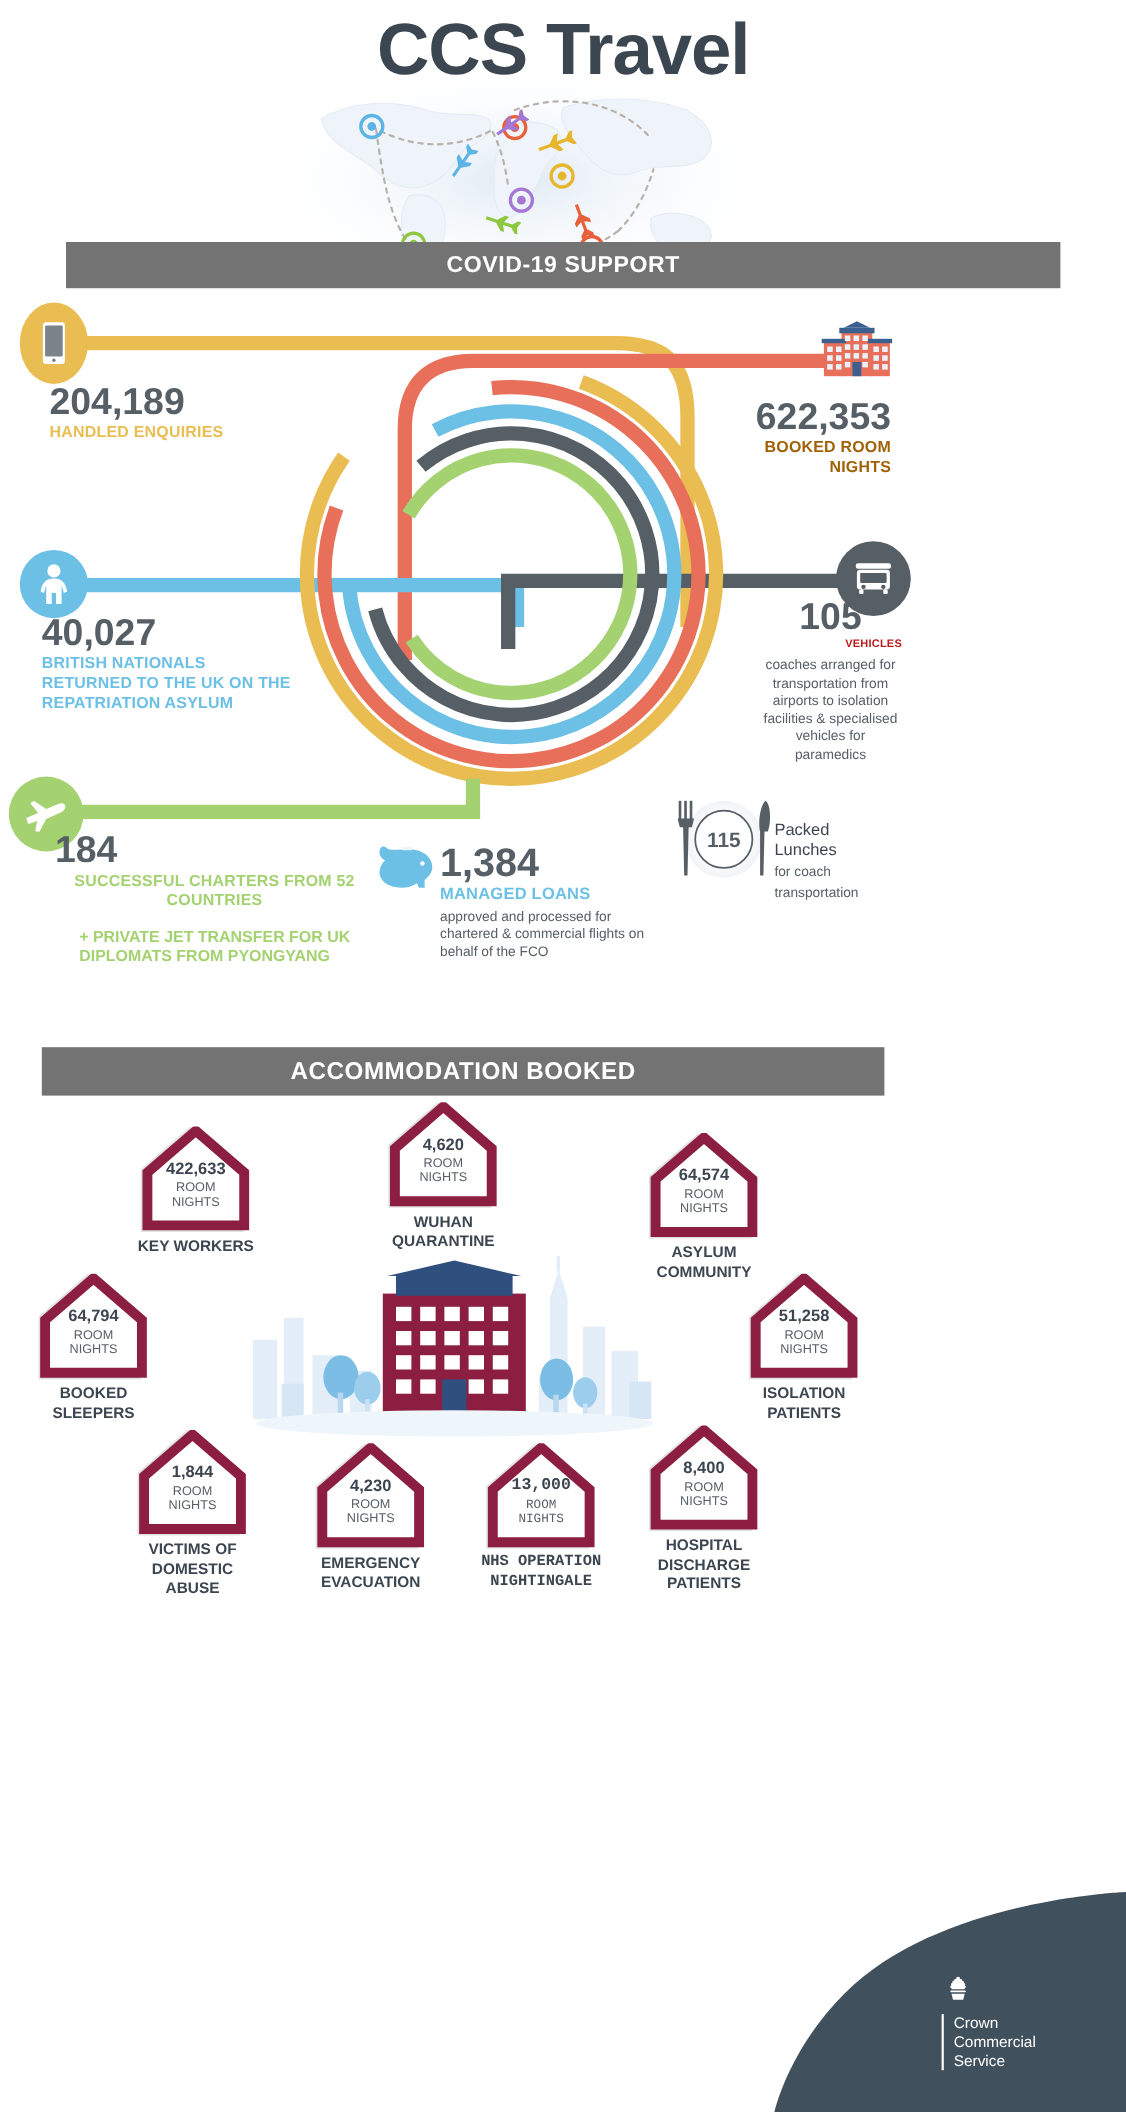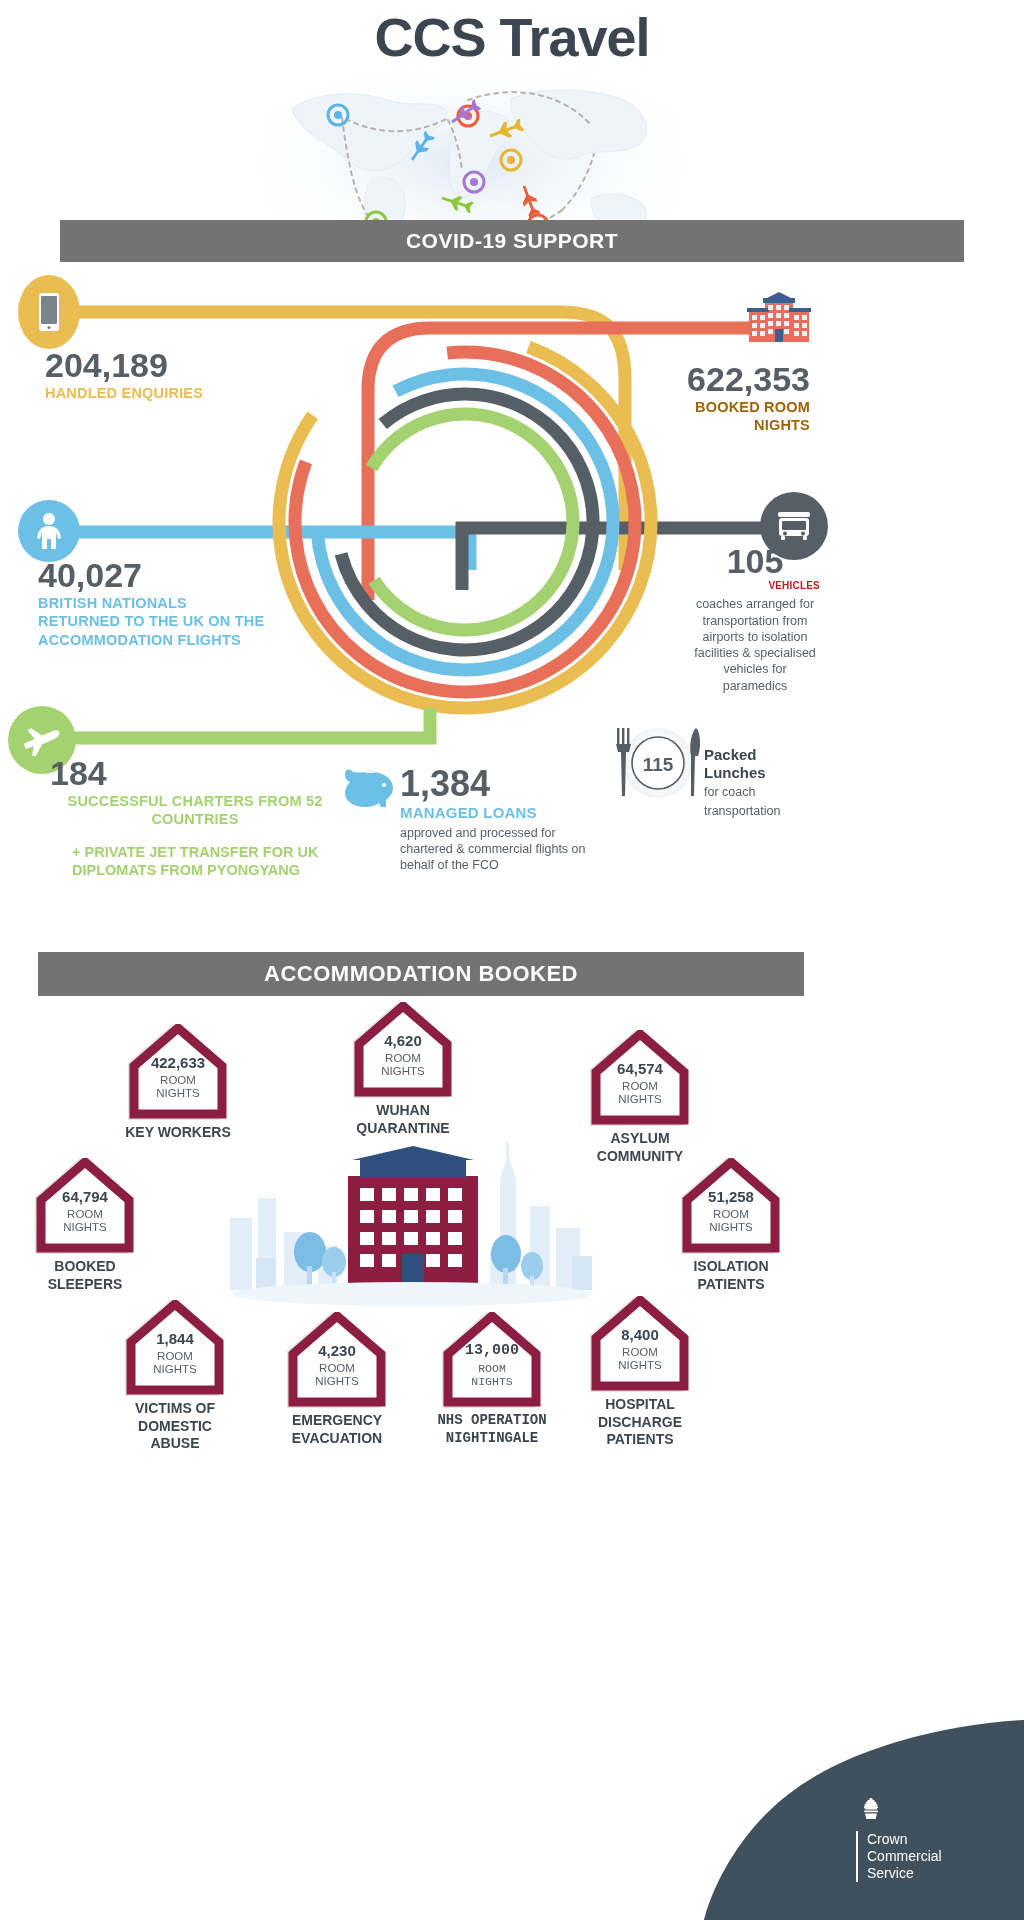--- a/index.html
+++ b/index.html
@@ -8,21 +8,21 @@
     background: #ffffff;
     font-family: "Liberation Sans", sans-serif;
     overflow: hidden;
   }
   .page { position: relative; width: 1024px; height: 1920px; background: #fff; }
 
   
   .title {
     position: absolute; top: 6px; left: 0; width: 1024px;
     text-align: center;
-    font-size: 54px; font-weight: bold; letter-spacing: -1px;
+    font-size: 66px; font-weight: bold; letter-spacing: -1px;
     color: #3c4650;
   }
   .map-wrap { position: absolute; top: 70px; left: 262px; width: 420px; height: 185px; }
   .map-wrap svg { display:block; }
 
   
   .banner {
     position: absolute;
     background: #737373;
     color: #ffffff;
@@ -77,21 +77,21 @@
 
   #stat-loans { top: 765px; left: 400px; width: 200px; }
   #stat-loans .num { font-size: 36px; }
   #stat-loans .lbl { color: #6cc0e5; font-size: 15px; }
   #stat-loans .sub { margin-top: 3px; font-size: 12.5px; }
   #piggy-icon { position: absolute; top: 766px; left: 343px; width: 52px; height: 42px; }
 
   
   #packed { position: absolute; top: 718px; left: 600px; width: 220px; height: 90px; }
   #packed .plate-num { font-size: 19px; font-weight: bold; color: #565e66; }
-  #packed .pl-title { font-size: 15px; font-weight: bold; color: #3c4650; line-height: 1.2; }
+  #packed .pl-title { font-size: 15px; font-weight: normal; color: #3c4650; line-height: 1.2; }
   #packed .pl-sub { font-size: 12.5px; color: #565e66; line-height: 1.25; margin-top: 3px; }
 
   
   #skyline { position: absolute; top: 1140px; left: 200px; width: 430px; height: 170px; }
 
   
   .house { position: absolute; width: 110px; text-align: center; }
   .house .hsvg { position: relative; width: 100px; height: 96px; margin: 0 auto; }
   .house .hval {
     position: absolute; top: 30px; left: 0; width: 100px;
@@ -286,21 +286,21 @@
     </svg>
   </div>
 
   <div class="stat" id="stat-enquiries">
     <div class="num">204,189</div>
     <div class="lbl">HANDLED ENQUIRIES</div>
   </div>
 
   <div class="stat" id="stat-nationals">
     <div class="num">40,027</div>
-    <div class="lbl">BRITISH NATIONALS RETURNED TO THE UK ON THE ACCOMMODATION FLIGHTS</div>
+    <div class="lbl">BRITISH NATIONALS RETURNED TO THE UK ON THE REPATRIATION ASYLUM</div>
   </div>
 
   <div class="stat" id="stat-charters">
     <div class="num">184</div>
     <div class="lbl">SUCCESSFUL CHARTERS FROM 52 COUNTRIES</div>
     <div class="lbl2">+ PRIVATE JET TRANSFER FOR UK DIPLOMATS FROM PYONGYANG</div>
   </div>
 
   <div class="stat" id="stat-rooms">
     <div class="num">622,353</div>

